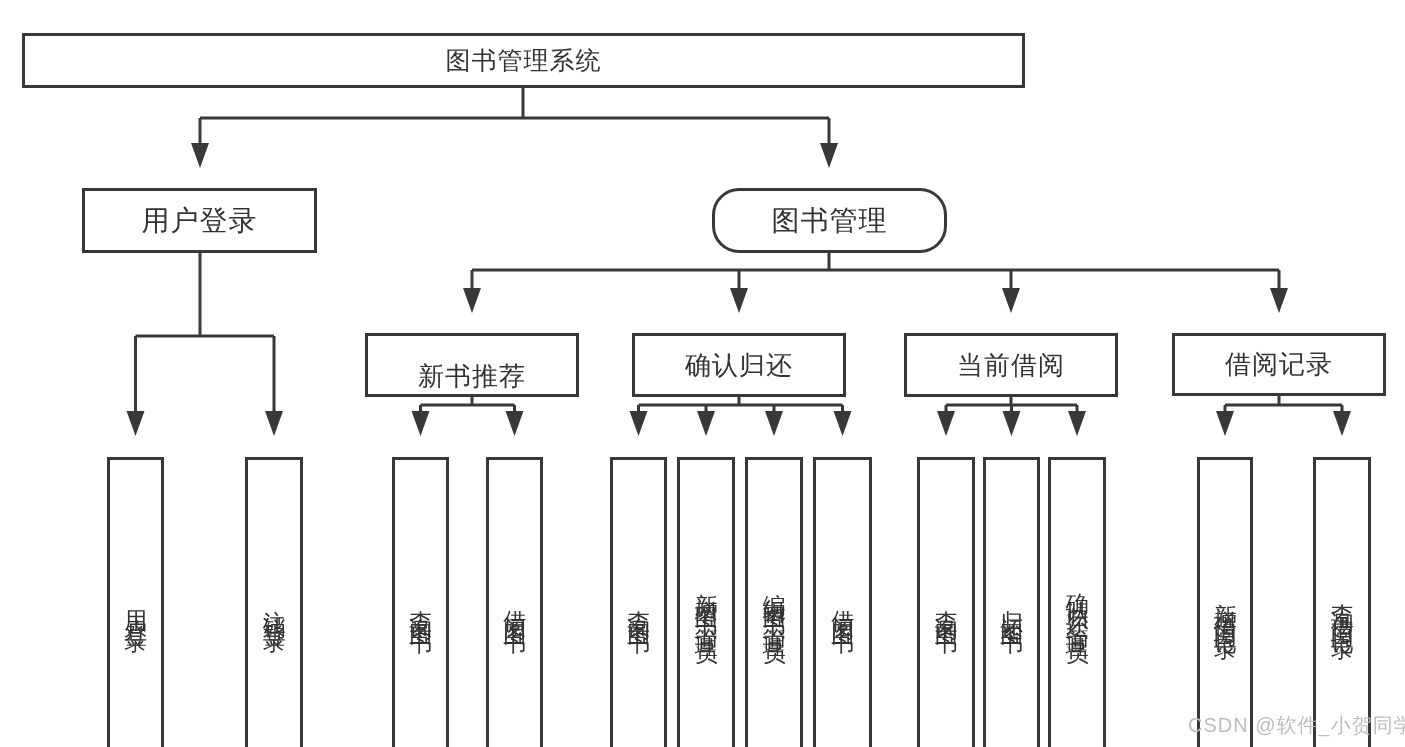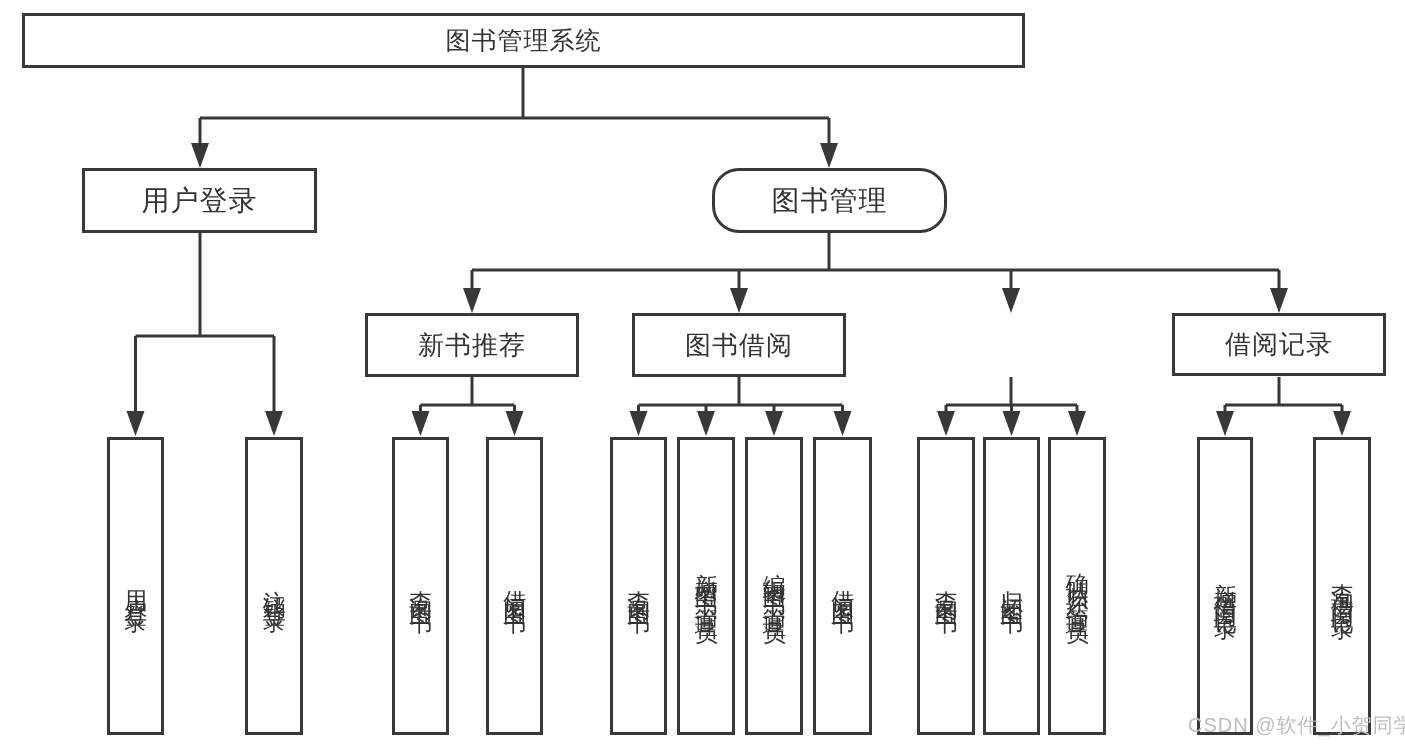--- a/index.html
+++ b/index.html
@@ -28,20 +28,21 @@
   }
   .box {
     position: absolute;
     box-sizing: border-box;
     border: 3px solid var(--line, #383838);
     background: #ffffff;
     display: flex;
     align-items: center;
     justify-content: center;
     text-align: center;
+    margin-top: 20px;
   }
   .box.root { font-size: 25px; letter-spacing: 1px; }
   .box.lvl2 { font-size: 28px; letter-spacing: 1px; }
   .box.lvl3 { font-size: 26px; letter-spacing: 1px; }
   .vbox span {
     writing-mode: vertical-rl;
     text-orientation: mixed;
     font-size: 23px;
     letter-spacing: 7px;
     line-height: 1.1;
@@ -110,25 +111,28 @@
     <span>图书管理系统</span>
   </div>
 
   <div class="box lvl2" style="left:82px; top:168px; width:235px; height:65px;">
     <span>用户登录</span>
   </div>
   <div class="box lvl2" style="left:712px; top:168px; width:235px; height:65px;border-radius:27px;">
     <span>图书管理</span>
   </div>
 
-  <div class="box lvl3" style="left:365px; top:313px; width:214px; height:64px;">
+  <div class="box lvl3" style="left:365px; top:313px; width:214px; height:64px;align-items:flex-end;">
     <span>新书推荐</span>
   </div>
   <div class="box lvl3" style="left:632px; top:313px; width:214px; height:64px;">
-    <span>图书借阅</span>
+    <span>确认归还</span>
+  </div>
+  <div class="box lvl3" style="left:904px; top:313px; width:214px; height:64px;">
+    <span>当前借阅</span>
   </div>
   <div class="box lvl3" style="left:1172px; top:313px; width:214px; height:63px;">
     <span>借阅记录</span>
   </div>
 
   <div class="box vbox" style="left:107px; top:437px; width:57px; height:298px;">
     <span>用户登录</span>
   </div>
   <div class="box vbox" style="left:245px; top:437px; width:58px; height:298px;">
     <span>注销登录</span>

